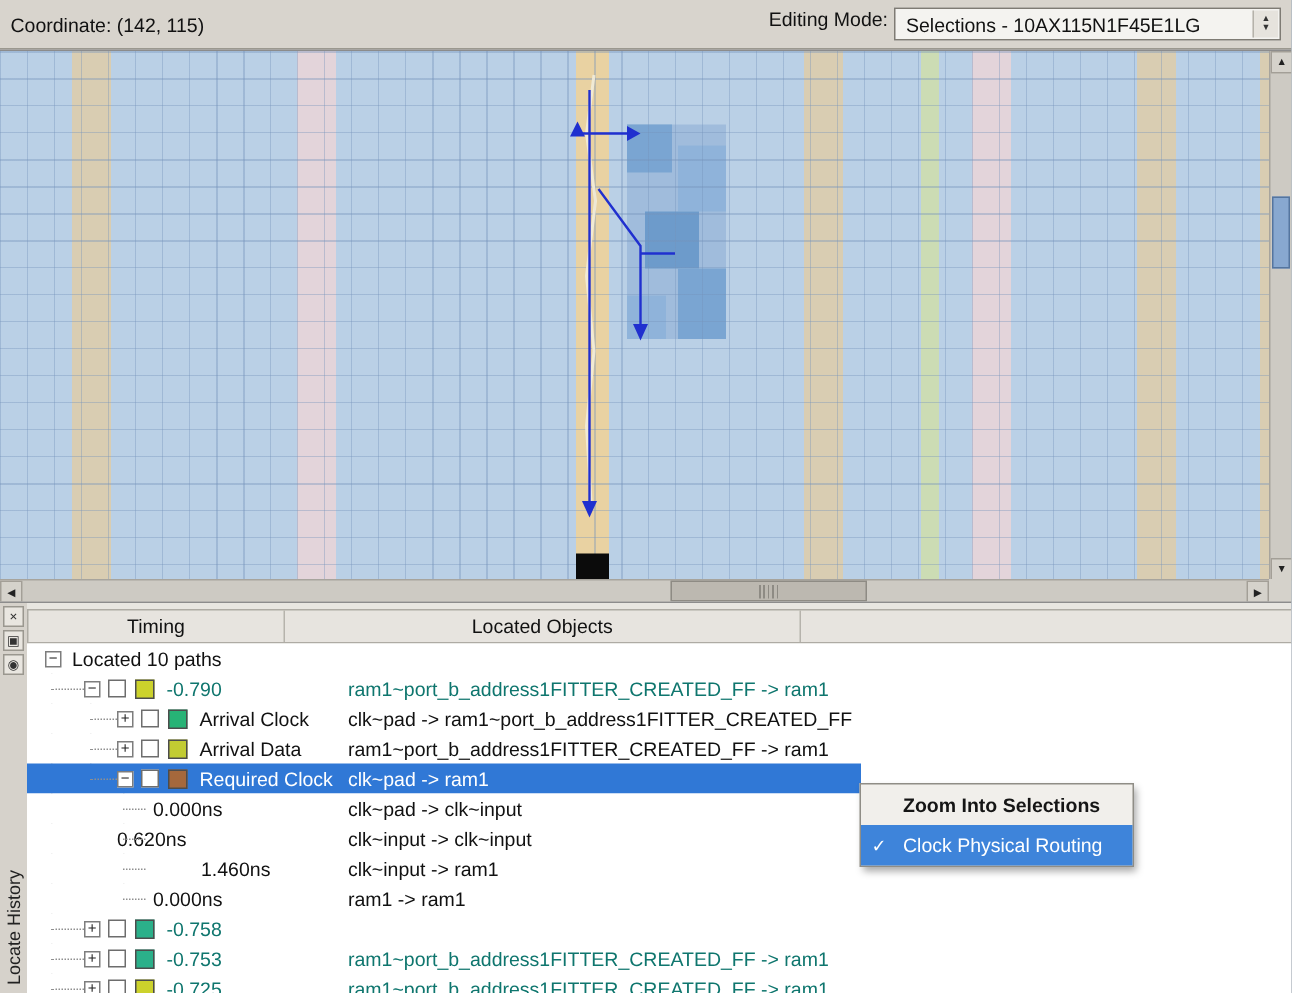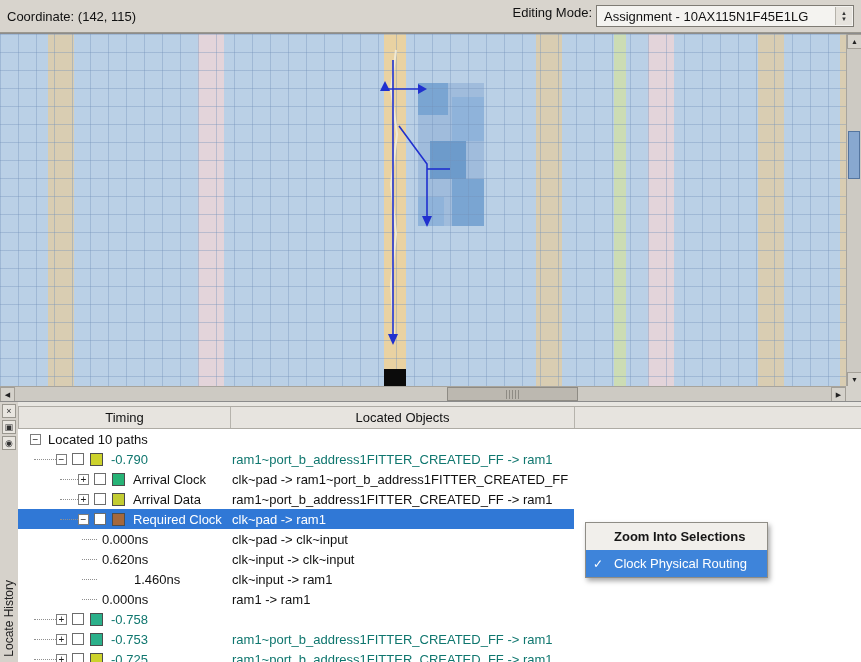--- a/index.html
+++ b/index.html
@@ -48,21 +48,21 @@
   
   .panel{position:absolute;left:0;top:401px;width:861px;height:261px;background:#e8e6e1;border-top:1px solid #8c8c8c}
   .strip{position:absolute;left:0;top:0;width:18px;height:261px;background:#d6d2cb}
   .strip-btn{width:14px;height:14px;margin:2px auto 2px;background:#e9e6e0;border:1px solid #9a978f;
              font-size:9px;line-height:12px;text-align:center;color:#333}
   .strip-label{position:absolute;left:2px;bottom:6px;writing-mode:vertical-rl;transform:rotate(180deg);
                font-size:12px;color:#222}
   .phead{position:absolute;left:18px;top:4px;right:0;height:23px;background:#e7e4df;
          border:1px solid #aeaba4;border-right:none;display:flex}
   .hcell{display:flex;align-items:center;justify-content:center;border-right:1px solid #b6b3ac;height:100%}
-  .h-timing{width:212px}
+  .h-timing{width:171px}
   .h-objects{width:344px}
   .h-fill{flex:1;border-right:none}
 
   .rows{position:absolute;left:18px;top:27px;right:0;bottom:0;background:#fff;overflow:hidden}
   .trow{position:relative;height:20px;display:flex;align-items:center;background:#fff}
   .trow.selected{background:linear-gradient(to right,#3078d6 0,#3078d6 556px,#fff 556px)}
   .cell-t{width:212px;flex:none;display:flex;align-items:center;overflow:visible;white-space:nowrap}
   .cell-o{flex:1;padding-left:2px;white-space:nowrap;overflow:hidden}
   .tlabel{margin-left:2px;white-space:nowrap}
   .red{color:#0f766e}
@@ -71,38 +71,38 @@
             line-height:9px;text-align:center;color:#222;margin-right:5px}
   .chk{width:12px;height:12px;flex:none;background:#fff;border:1px solid #6d6d6d;margin-right:6px}
   .swatch{width:13px;height:13px;flex:none;border:1px solid #4c4c4c;margin-right:6px}
   .stub{position:absolute;top:10px;border-top:1px dotted #8f8f8f}
   .spine{position:absolute;width:0;border-left:1px dotted #8f8f8f}
   .spine-a{left:16px;top:16px;height:214px}
   .spine-b{left:42px;top:36px;height:54px}
   .spine-c{left:64px;top:96px;height:74px}
 
   
-  .menu{position:absolute;left:585px;top:522px;width:183px;background:#f1efeb;border:1px solid #8f8d86;
+  .menu{position:absolute;left:573px;top:522px;width:183px;background:#f1efeb;border:1px solid #8f8d86;
         box-shadow:2px 3px 5px rgba(0,0,0,.35);z-index:10}
   .menu-item{height:27px;display:flex;align-items:center;position:relative;padding-left:28px;color:#151515}
   .menu-item.default{font-weight:bold}
   .menu-item.highlighted{background:#3e84da;color:#fff}
   .mi-check{position:absolute;left:7px;font-size:12px}
 </style>
 </head>
 <body>
 
 <div class="app">
 
   <div class="toolbar">
     <span>Coordinate: (142, 115)</span>
     <div class="tb-right">
       <span>Editing Mode:</span>
       <div class="combo">
-        <span>Assignment - 10AX115N1F45E1LG</span>
+        <span>Selections - 10AX115N1F45E1LG</span>
         <span class="combo-arrows">
           <span>▲</span>
           <span>▼</span>
         </span>
       </div>
     </div>
   </div>
 
   <div class="canvas-wrap">
     <div class="canvas">
@@ -239,21 +239,21 @@
         </div>
         <div class="trow">
           <span class="stub" style="left: 64px; width: 15px;"></span>
           <div class="cell-t" style="padding-left: 82px;">
             <span class="tlabel">0.000ns</span>
           </div>
           <div class="cell-o"><span class="olabel">clk~pad -&gt; clk~input</span></div>
         </div>
         <div class="trow">
           <span class="stub" style="left: 64px; width: 15px;"></span>
-          <div class="cell-t" style="padding-left: 82px; align-items: flex-end;">
+          <div class="cell-t" style="padding-left: 58px; align-items: flex-end;">
             <span class="tlabel">0.620ns</span>
           </div>
           <div class="cell-o"><span class="olabel">clk~input -&gt; clk~input</span></div>
         </div>
         <div class="trow">
           <span class="stub" style="left: 64px; width: 15px;"></span>
           <div class="cell-t" style="padding-left: 114px;">
             <span class="tlabel">1.460ns</span>
           </div>
           <div class="cell-o"><span class="olabel">clk~input -&gt; ram1</span></div>

